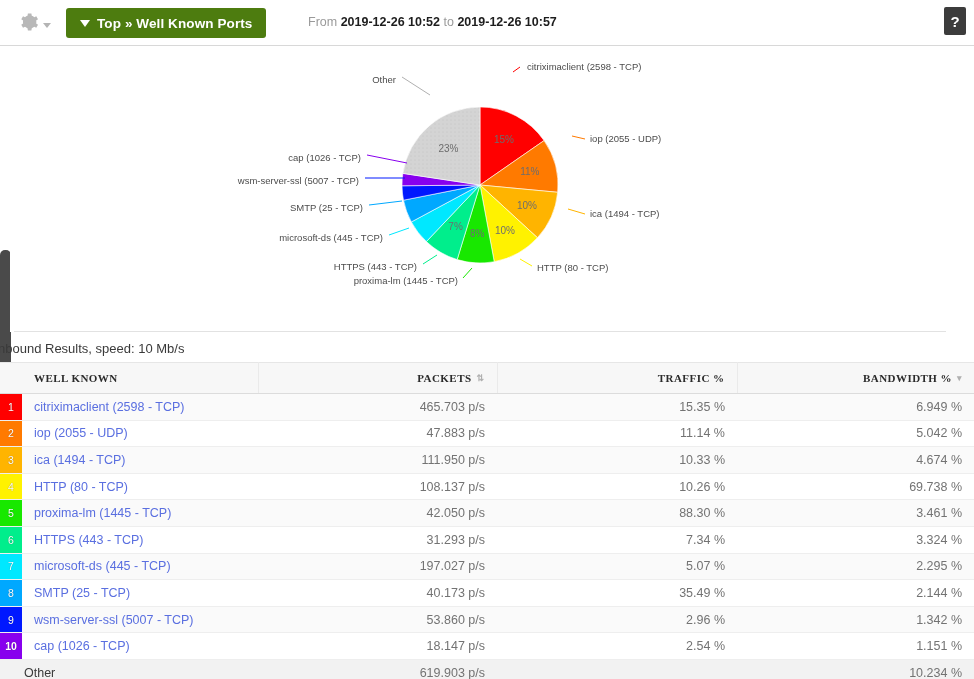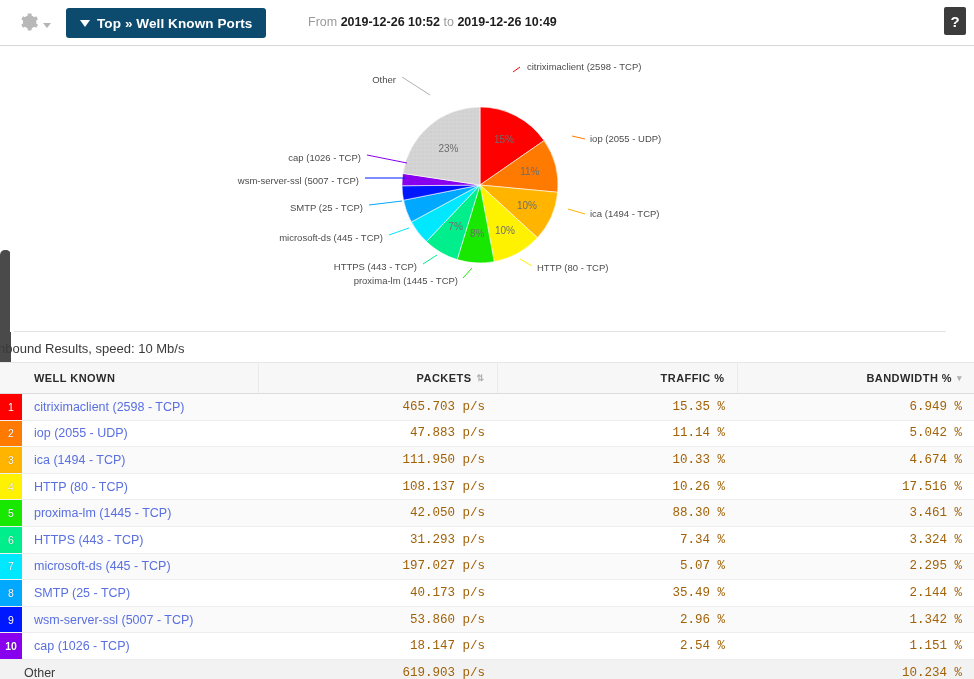--- a/index.html
+++ b/index.html
@@ -31,21 +31,21 @@
     display: flex; align-items: center; gap: 3px; cursor: pointer;
   }
   .gear-icon svg { display: block; }
   .gear-caret {
     width: 0; height: 0; margin-top: 6px;
     border-left: 4px solid transparent; border-right: 4px solid transparent;
     border-top: 5px solid #b4b4b4;
   }
   .top-btn {
     position: absolute; left: 66px; top: 8px; height: 30px;
-    background: #0c4a6e; color: #fff;
+    background: #4d7c0f; color: #fff;
     border: none; border-radius: 3px;
     padding: 0 14px;
     font-family: "Liberation Sans", sans-serif;
     font-size: 13.5px; font-weight: 600; letter-spacing: .1px;
     cursor: pointer; white-space: nowrap;
     display: flex; align-items: center; gap: 7px;
   }
   .btn-caret {
     width: 0; height: 0;
     border-left: 5px solid transparent; border-right: 5px solid transparent;
@@ -104,20 +104,21 @@
   thead th {
     height: 31px;
     background: #f7f7f7;
     border-top: 1px solid #e6e6e6;
     border-bottom: 1px solid #dcdcdc;
     border-right: 1px solid #eaeaea;
     font-size: 11px; font-weight: 700; letter-spacing: .45px;
     color: #2b2b2b; text-transform: uppercase;
     padding: 0 12px;
     white-space: nowrap;
+    font-family: Liberation Serif, serif;
   }
   thead th.th-rank { background: #f7f7f7; border-right: none; padding: 0; }
   thead th.th-name { text-align: left; }
   thead th.th-num  { text-align: right; }
   thead th.th-last { border-right: none; }
   .sort-ic { display: inline-block; margin-left: 5px; color: #b0b0b0; font-size: 9px; vertical-align: 1px; }
 
   tbody tr { height: 26.6px; }
   tbody tr.odd  td { background: #fafafa; }
   tbody tr.even td { background: #ffffff; }
@@ -126,21 +127,21 @@
     border-bottom: 1px solid #eeeeee;
     font-size: 12.5px; color: #3c3c3c;
     padding: 0 12px; white-space: nowrap;
   }
   tbody td.rank {
     padding: 0; text-align: center;
     font-size: 10.5px; color: #ffffff;
     text-shadow: 0 0 1px rgba(0,0,0,.45);
   }
   tbody td.name { color: #5a6fe0; }
-  tbody td.num { text-align: right; color: #a16207; font-family: Liberation Mono, monospace; }
+  tbody td.num { text-align: right; color: #737373; }
   tbody tr.other td.other-label { color: #3a3a3a; padding-left: 2px; }
 </style>
 </head>
 <body>
 
 <div id="app">
 
   <div class="toolbar">
 
     <div class="gear-wrap">
@@ -152,21 +153,21 @@
       </span>
       <span class="gear-caret"></span>
     </div>
 
     <button class="top-btn">
       <span class="btn-caret"></span>
       <span>Top » Well Known Ports</span>
     </button>
 
     <div class="range">
-      <span>From </span><b>2019-12-26 10:52</b><span> to </span><b>2019-12-26 10:49</b>
+      <span>From </span><b>2019-12-26 10:52</b><span> to </span><b>2019-12-26 10:57</b>
     </div>
 
     <div class="help-btn">
       <span>?</span>
     </div>
   </div>
 
   <div class="left-rail"></div>
   <div class="scroll-handle"></div>
 
@@ -261,21 +262,21 @@
           <td class="name">ica (1494 - TCP)</td>
           <td class="num">111.950 p/s</td>
           <td class="num">10.33 %</td>
           <td class="num">4.674 %</td>
         </tr>
         <tr class="even">
           <td class="rank" style="background: rgb(255, 242, 0);">4</td>
           <td class="name">HTTP (80 - TCP)</td>
           <td class="num">108.137 p/s</td>
           <td class="num">10.26 %</td>
-          <td class="num">17.516 %</td>
+          <td class="num">69.738 %</td>
         </tr>
         <tr class="odd">
           <td class="rank" style="background: rgb(24, 232, 0);">5</td>
           <td class="name">proxima-lm (1445 - TCP)</td>
           <td class="num">42.050 p/s</td>
           <td class="num">88.30 %</td>
           <td class="num">3.461 %</td>
         </tr>
         <tr class="even">
           <td class="rank" style="background: rgb(0, 238, 140);">6</td>

